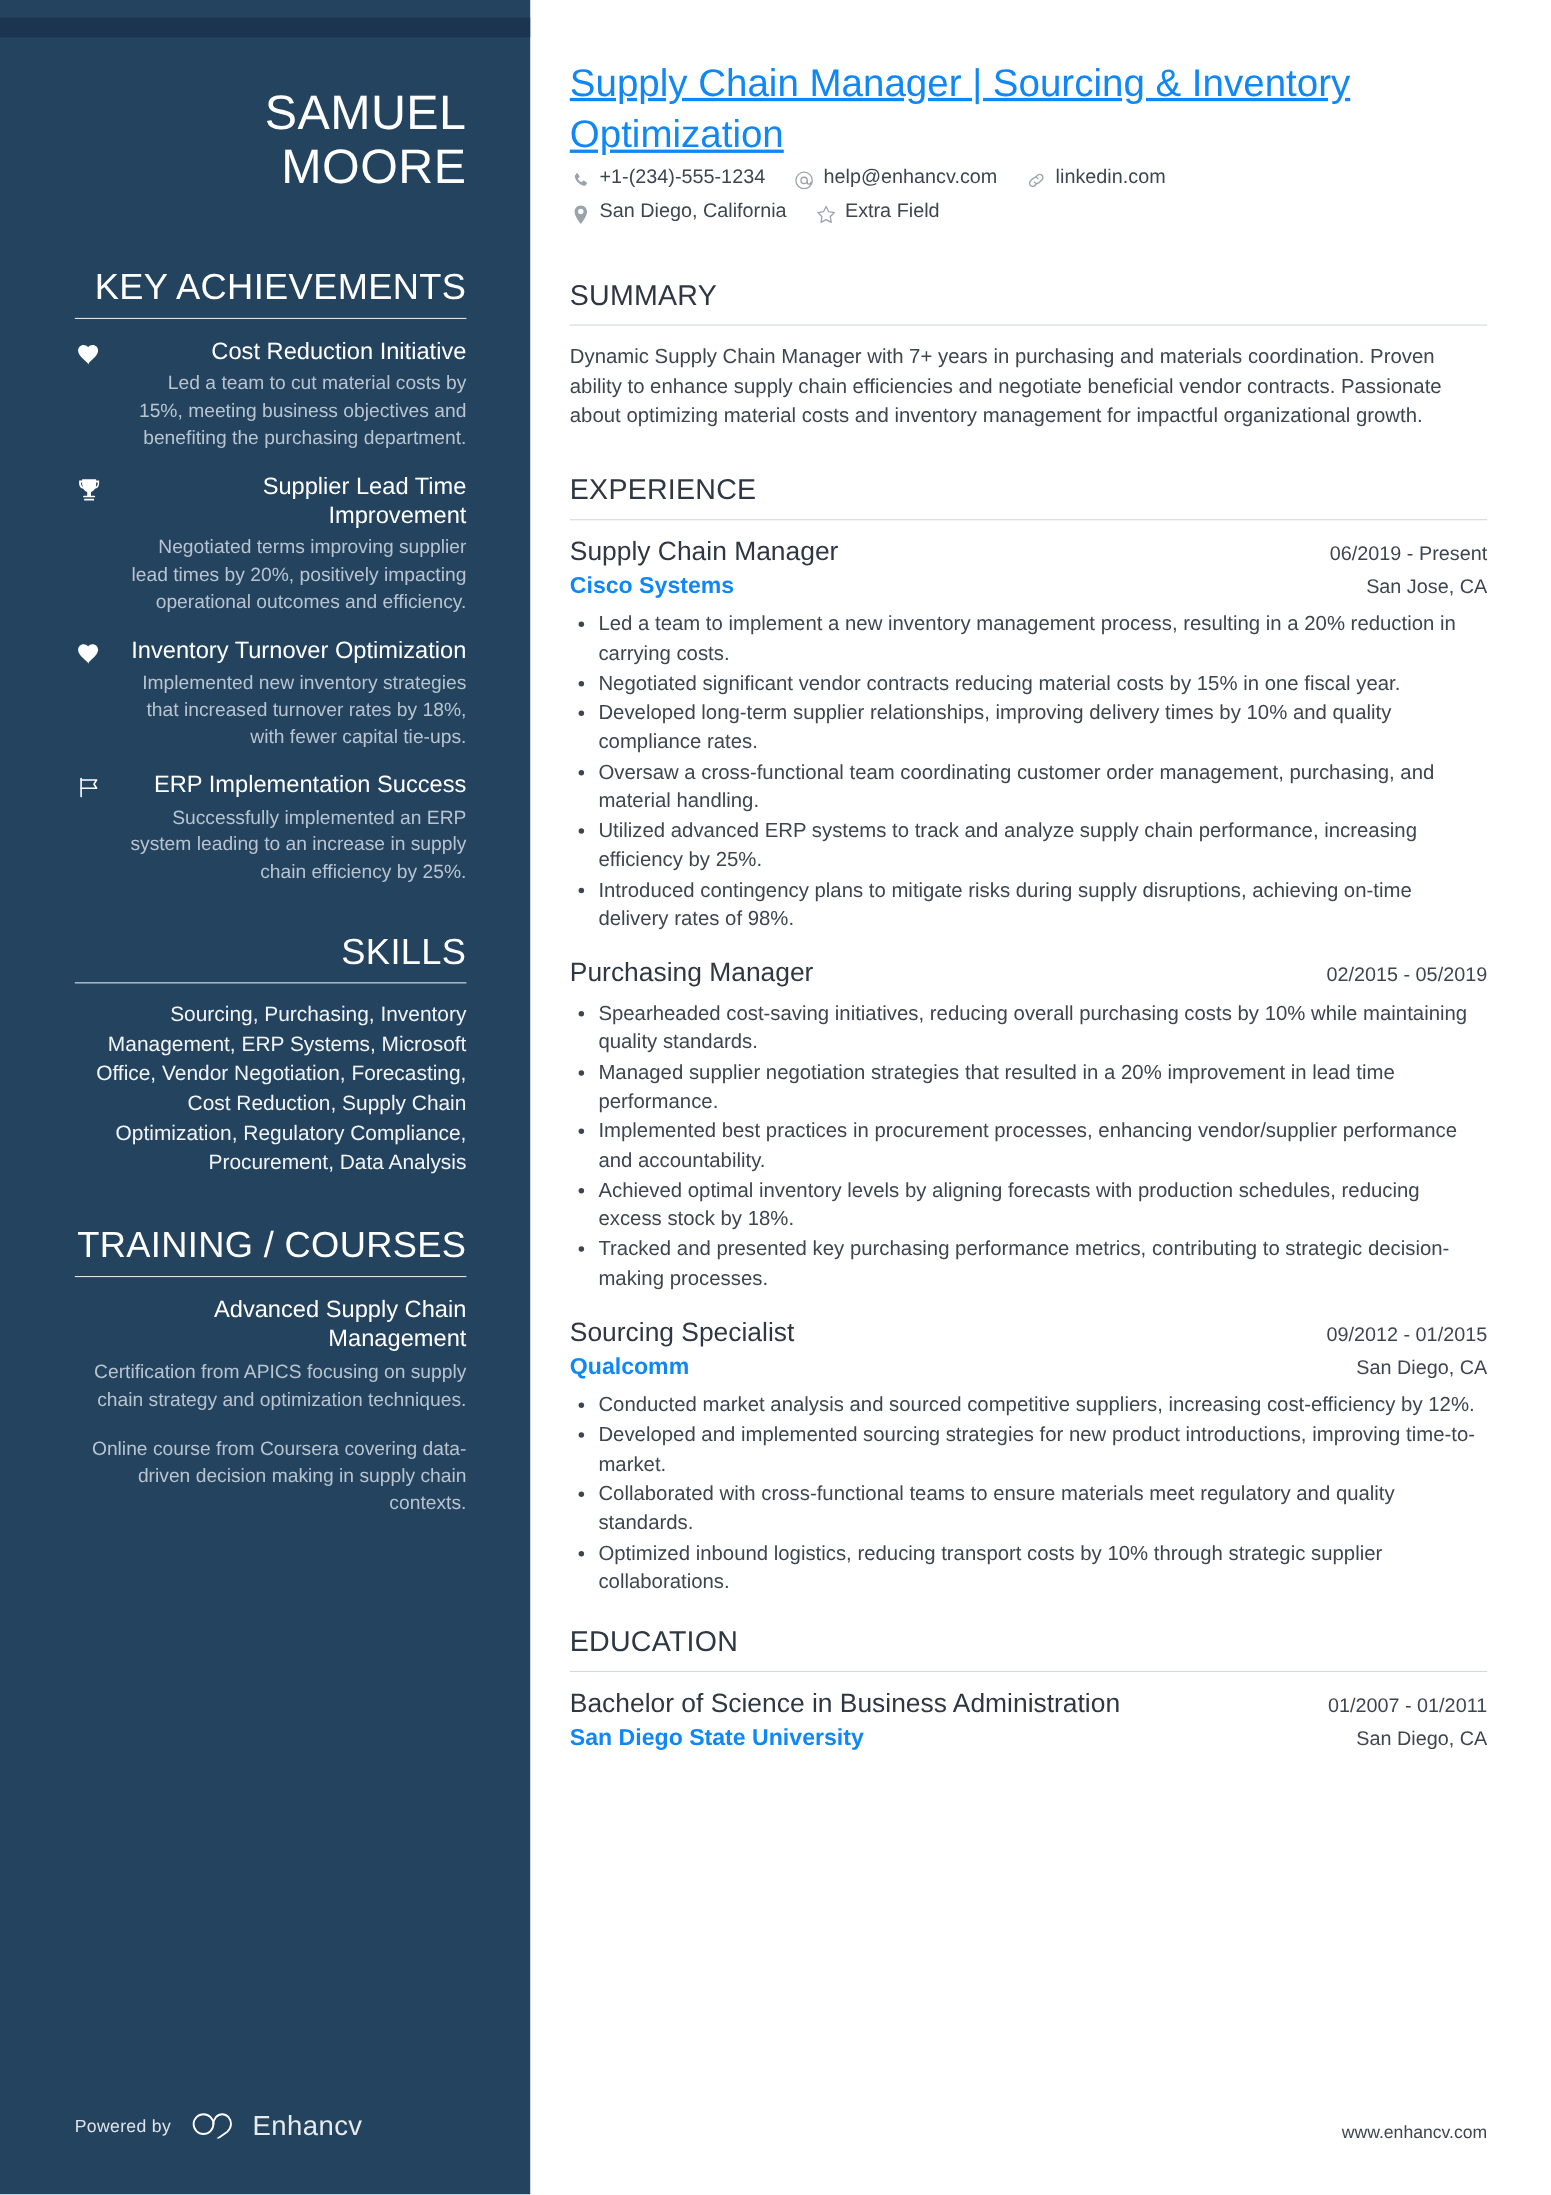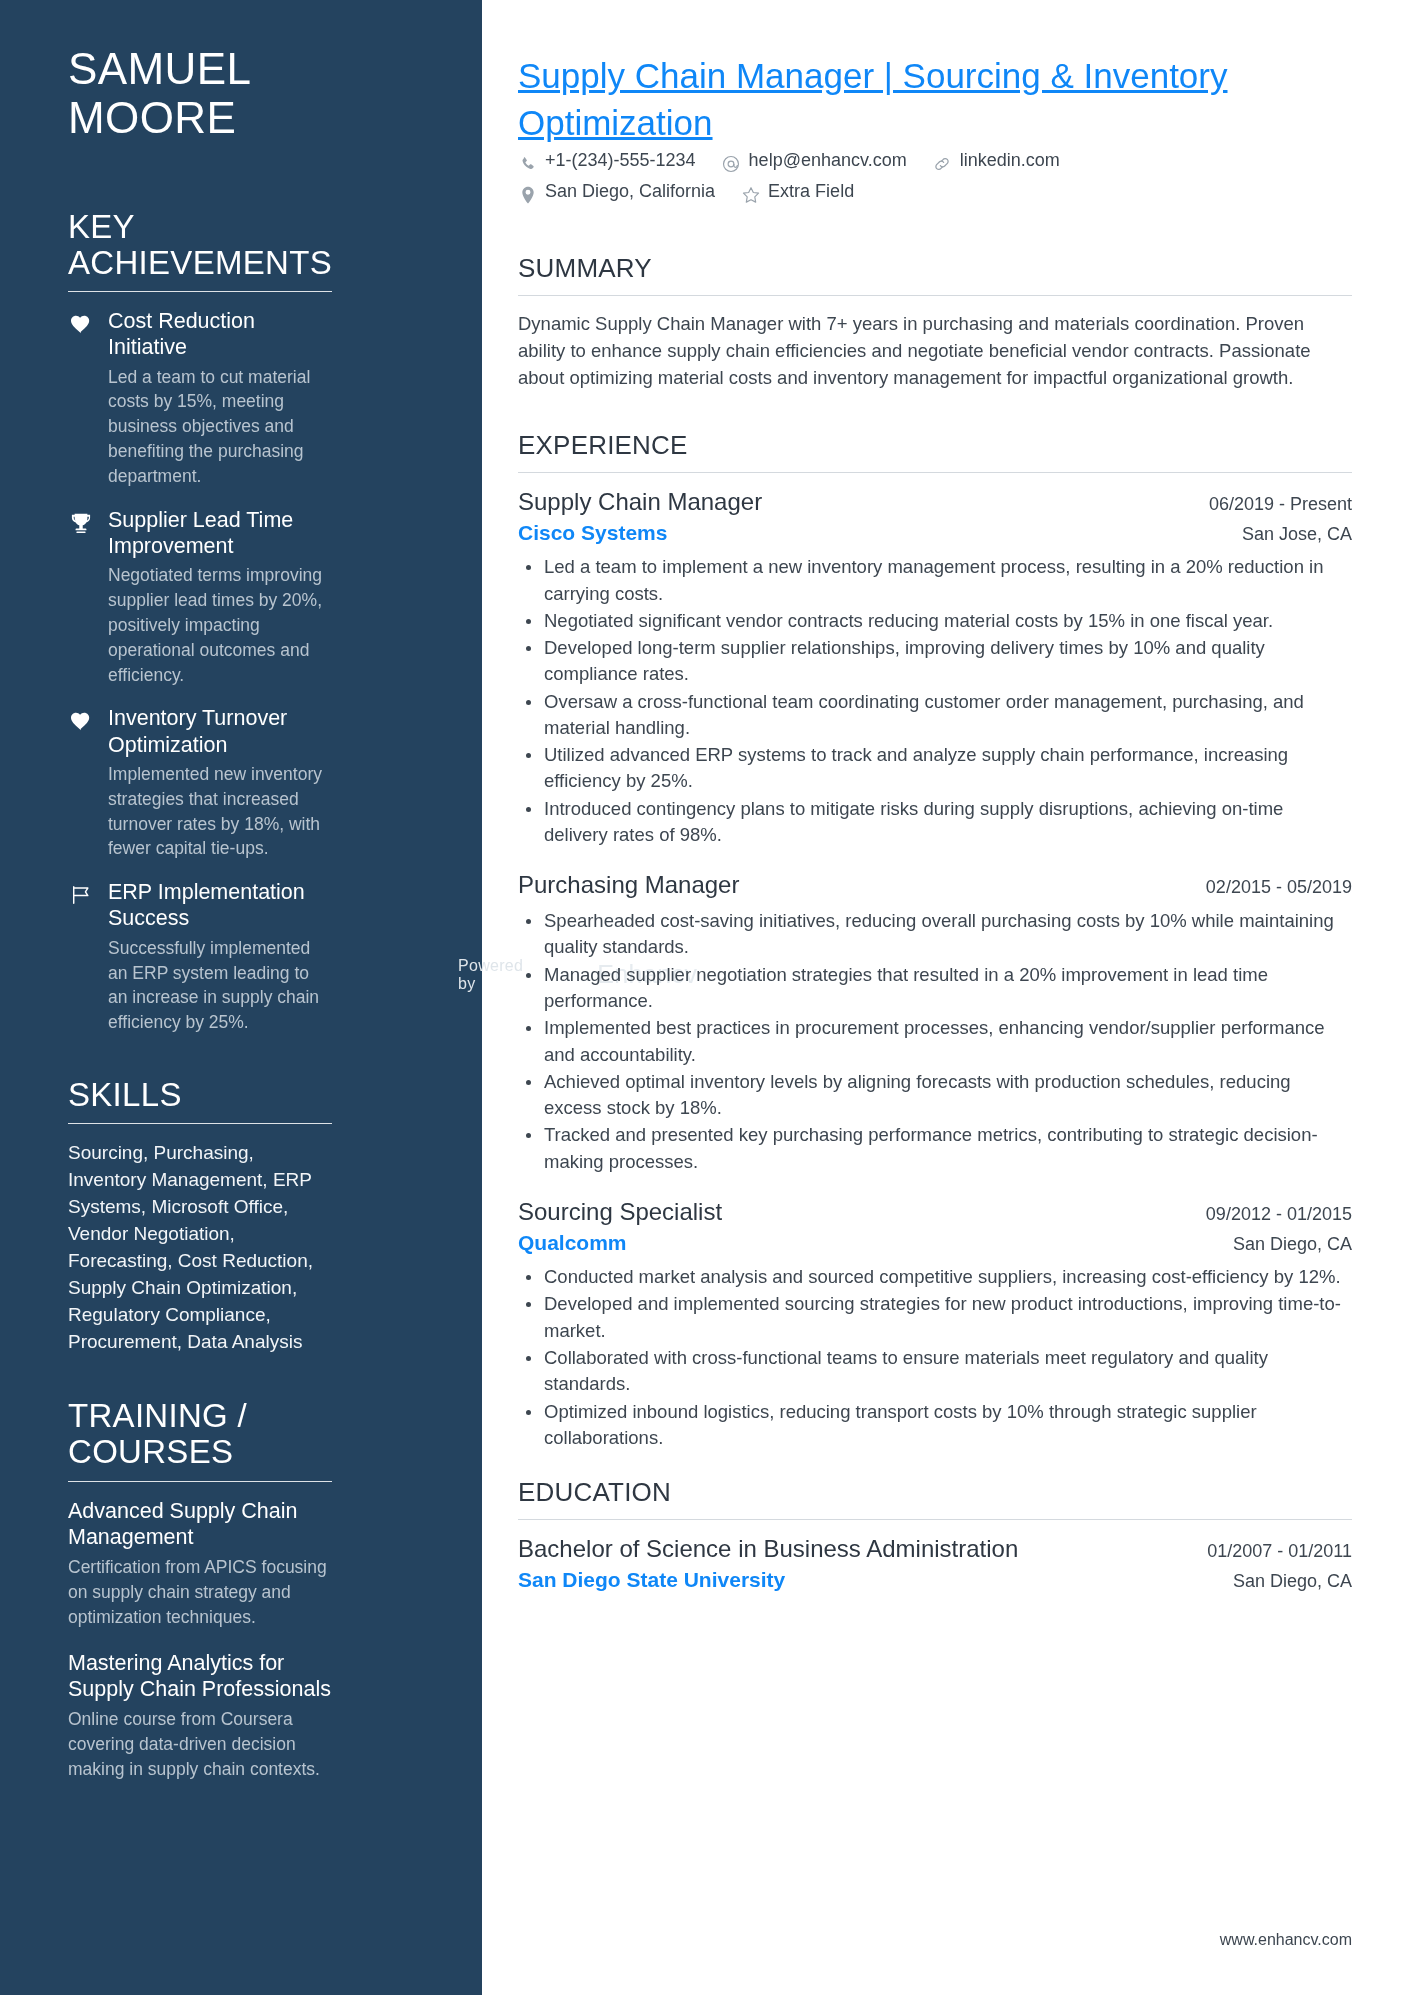--- a/index.html
+++ b/index.html
@@ -16,23 +16,24 @@
     display: flex;
     background: #ffffff;
   }
 
   
   .sidebar {
     width: 482px;
     flex: 0 0 482px;
     background: #24435f;
     position: relative;
-    padding: 0 0 0 0;
-    display: flex;
-    flex-direction: row;
+    padding: 16px 0 0 0;
+    display: flex;
+    flex-direction: column;
+    text-align: right;
   }
   .sidebar-topband {
     height: 18px;
     background: #1b real;
   }
   .sidebar-topband {
     height: 18px;
     background: #1b3450;
   }
   .sidebar-inner {
@@ -351,21 +352,20 @@
       <section class="side-section">
         <h2 class="side-section-title">TRAINING / COURSES</h2>
         <div class="side-rule"></div>
 
         <div class="course">
           <div class="course-title">Advanced Supply Chain Management</div>
           <div class="course-desc">Certification from APICS focusing on supply chain strategy and optimization techniques.</div>
         </div>
 
         <div class="course">
-          <div class="course-title">Mastering Analytics for Supply Chain Professionals</div>
           <div class="course-desc">Online course from Coursera covering data-driven decision making in supply chain contexts.</div>
         </div>
       </section>
     </div>
 
     <div class="sidebar-footer">
       <span class="powered-label">Powered by</span>
       <span class="enhancv-logo">
         <span>
           <svg width="46" height="26" viewBox="0 0 46 26" fill="none" stroke="#ffffff" stroke-width="1.7" stroke-linecap="round" stroke-linejoin="round">

